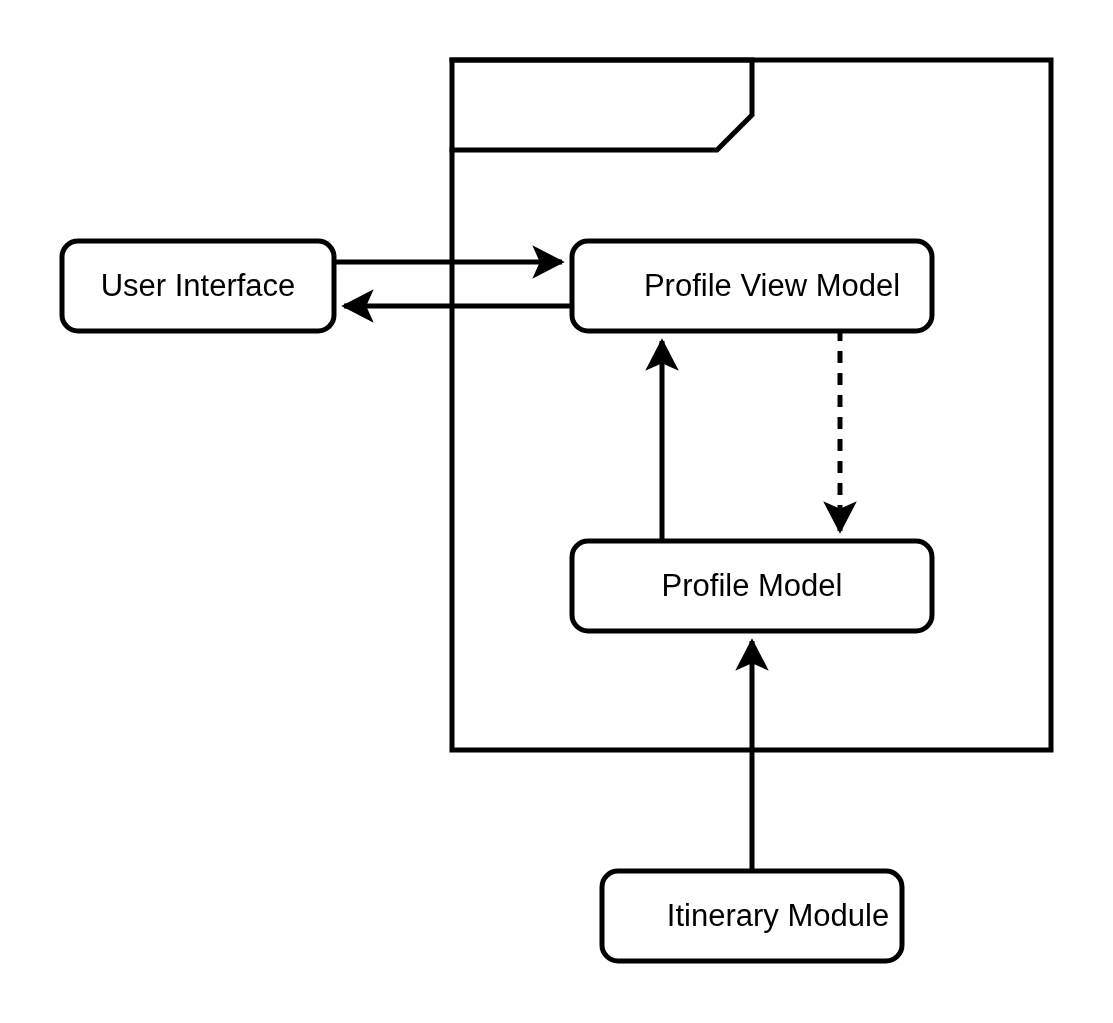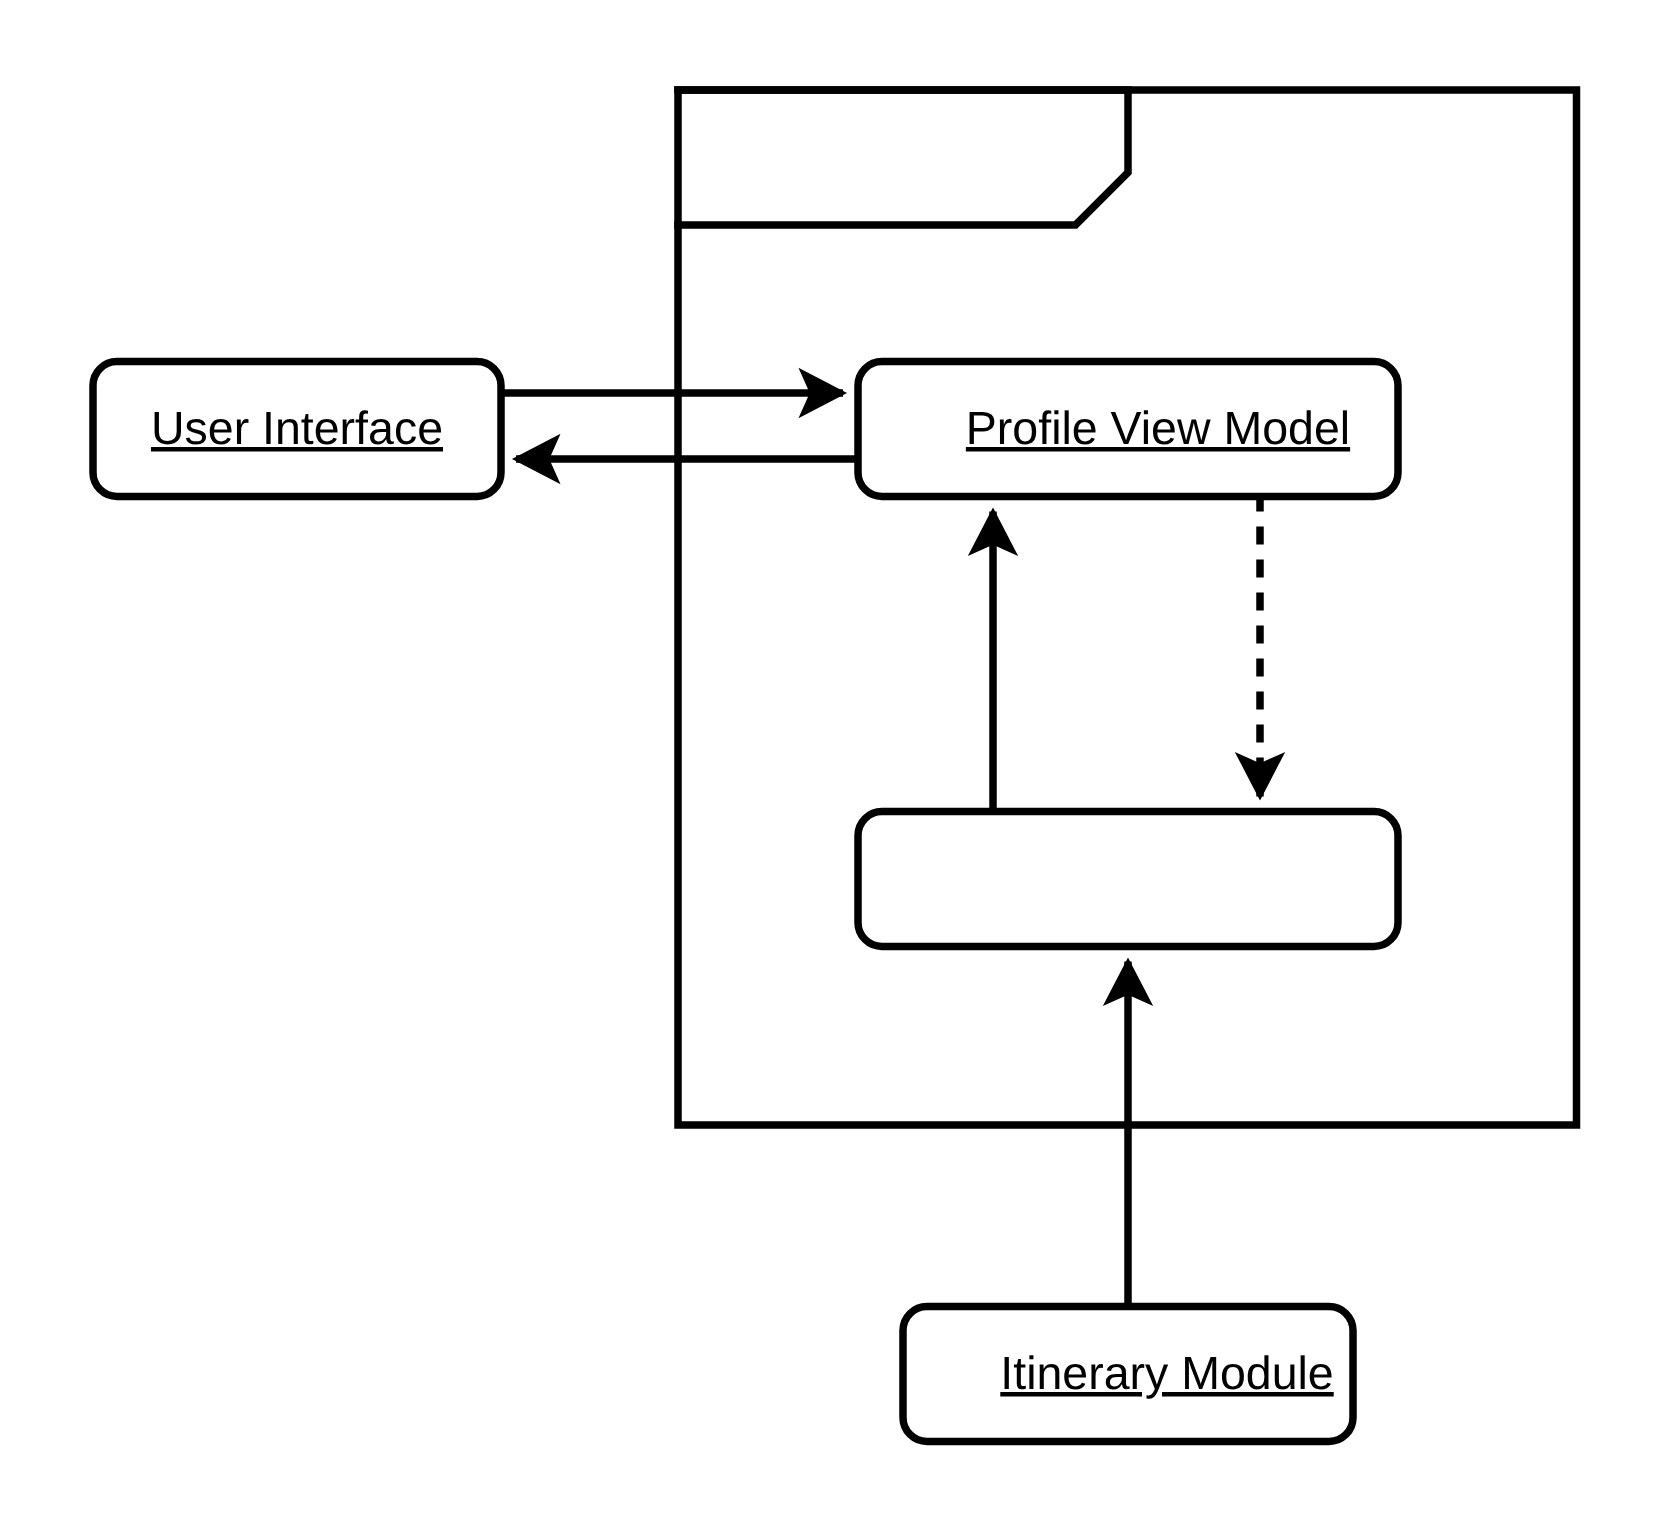--- a/index.html
+++ b/index.html
@@ -30,21 +30,20 @@
     display: flex;
     align-items: center;
     justify-content: center;
     text-align: center;
     font-family: "Liberation Sans", sans-serif;
     font-size: 31px;
     color: #000000;
     line-height: 1.15;
     white-space: nowrap;
     pointer-events: none;
-    text-decoration: underline;
   }
   .container-label {
     position: absolute;
     display: flex;
     align-items: center;
     justify-content: center;
     font-family: "Liberation Sans", sans-serif;
     font-size: 31px;
     color: #000000;
     white-space: nowrap;
@@ -100,16 +99,17 @@
 
       <rect x="602" y="871" width="300" height="90" rx="16" ry="16" fill="#ffffff" stroke="#000000" stroke-width="5"></rect>
     </g>
   </svg>
 
 
   <div class="node-label" style="left:62px; top:241px; width:272px; height:90px;">User Interface</div>
 
   <div class="node-label" style="left:592px; top:241px; width:360px; height:90px;">Profile View Model</div>
 
+  <div class="node-label" style="left:572px; top:541px; width:360px; height:90px;">Profile Model</div>
 
   <div class="node-label" style="left:628px; top:871px; width:300px; height:90px;">Itinerary Module</div>
 
 </div>
 
 </body></html>

